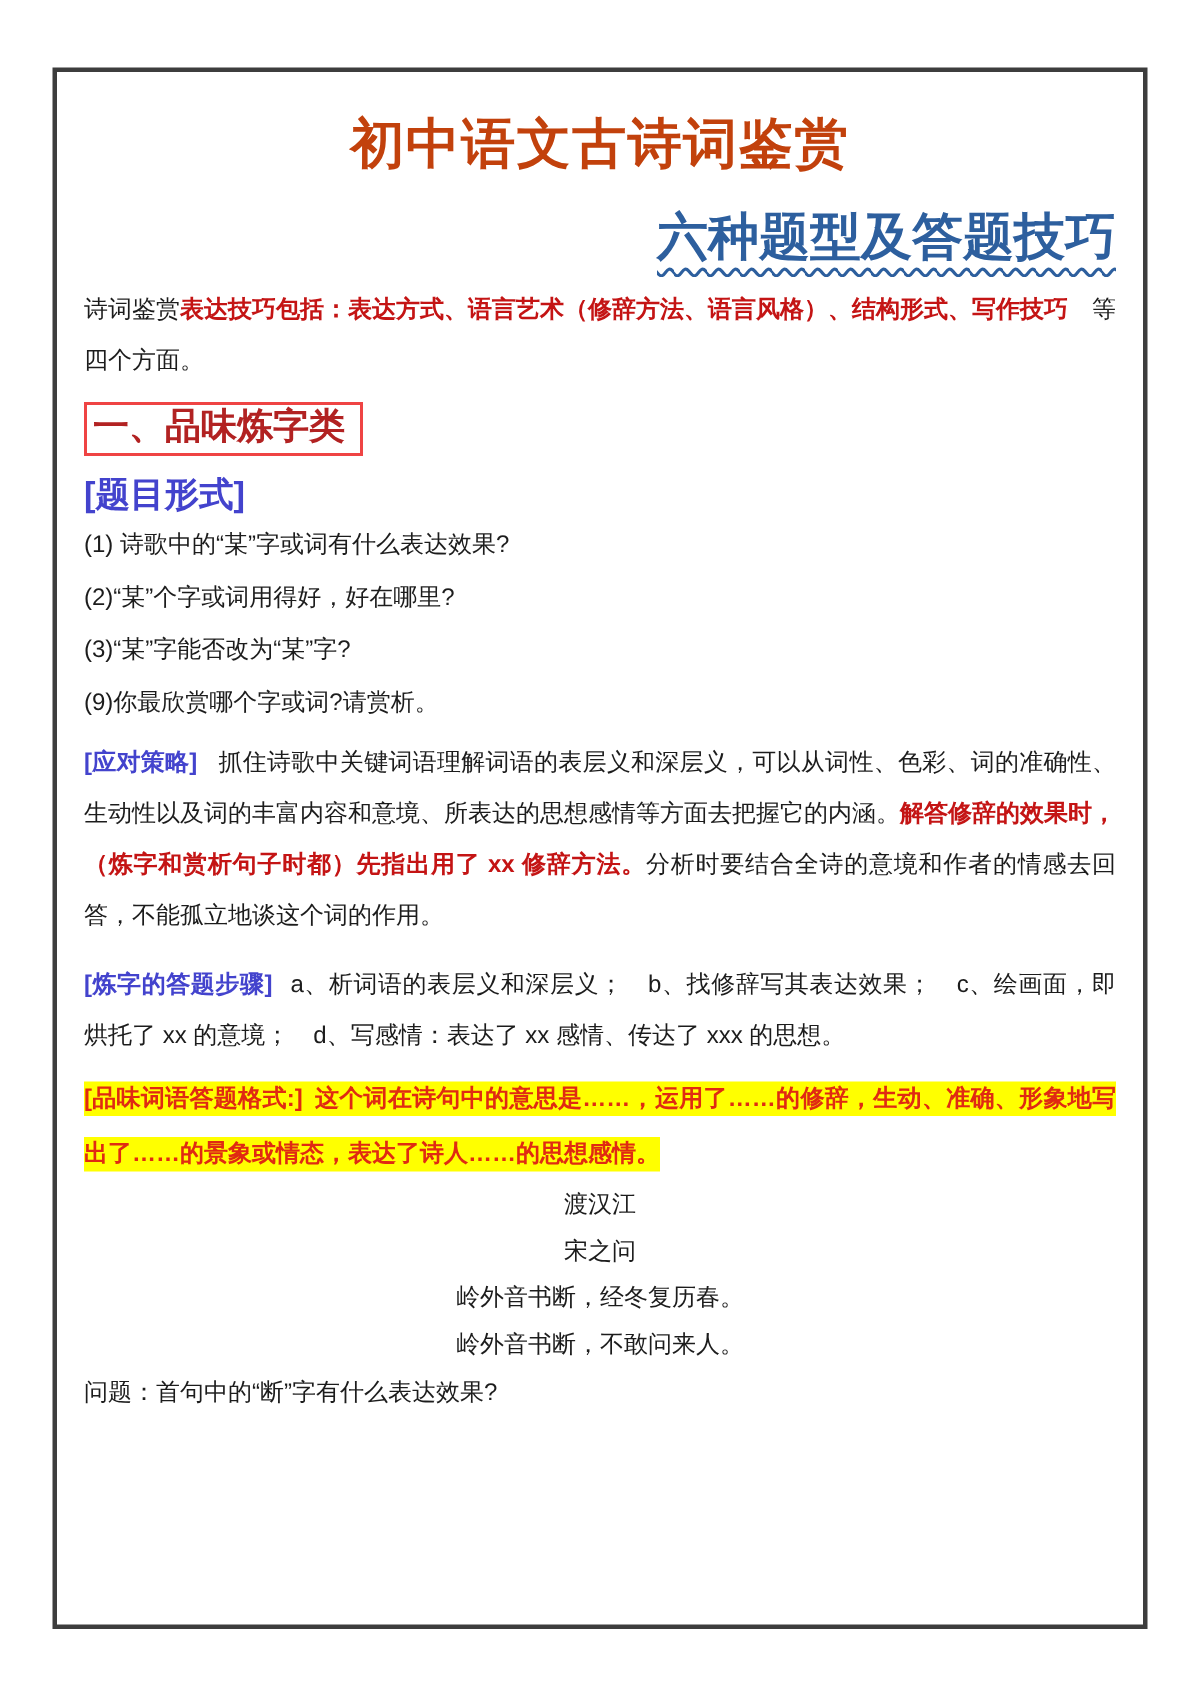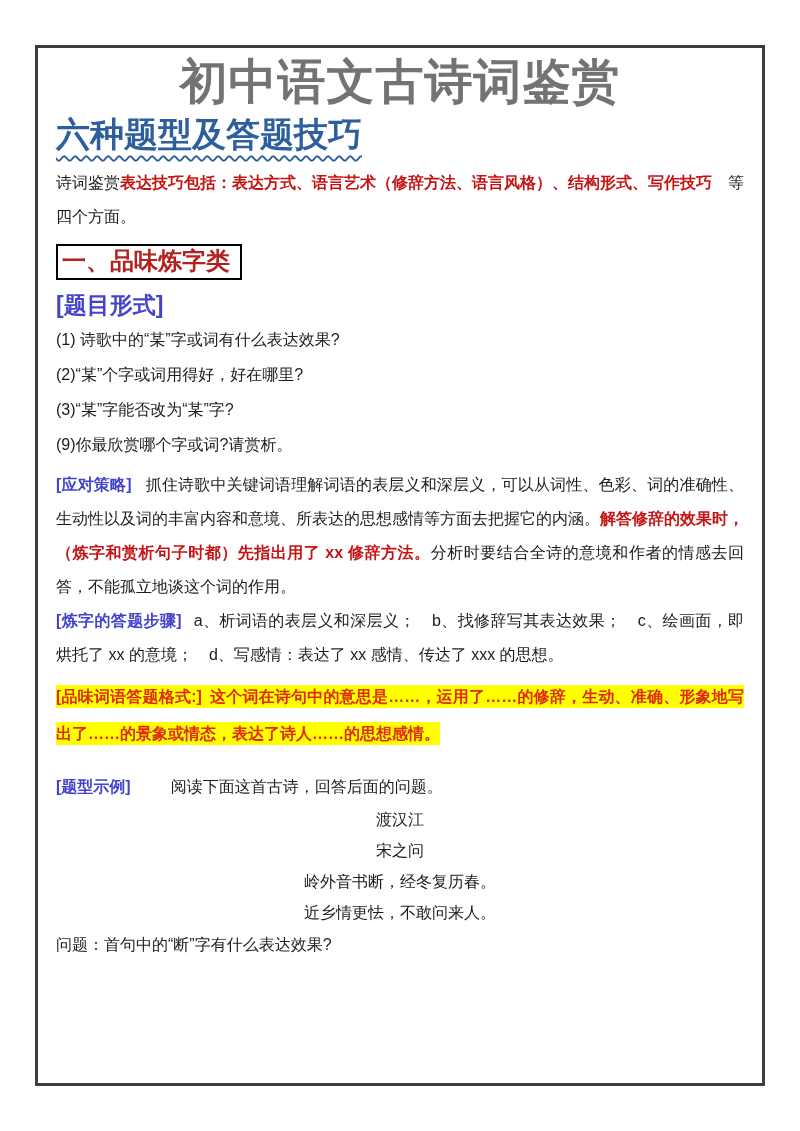--- a/index.html
+++ b/index.html
@@ -12,56 +12,56 @@
   .sheet {
     position: absolute; left: 35px; top: 45px;
     width: 730px; height: 1041px;
     box-sizing: border-box;
     border: 3px solid #3d3d3d;
     padding: 6px 18px 0 18px;
     overflow: hidden;
     background: #ffffff;
   }
   .doc-title {
-    margin: 1px; text-align: center;
-    font-size: 48px; line-height: 54px;
-    font-weight: 900; color: #737373;
+    margin: 15px; text-align: center;
+    font-size: 36px; line-height: 54px;
+    font-weight: 900; color: #c2410c;
     letter-spacing: 1px;
   }
-  .subtitle-row { text-align: left; margin-top: 5px; }
+  .subtitle-row { text-align: right; margin-top: 5px; }
   .doc-subtitle {
     display: inline-block;
     font-size: 34px; line-height: 40px; font-weight: 800;
     color: #2d5f9e;
     text-decoration: underline;
     text-decoration-style: wavy;
     text-decoration-color: #2d5f9e;
     text-decoration-thickness: 2px;
     text-underline-offset: 9px;
   }
   p {
     margin: 0; font-size: 16px; line-height: 34px;
     color: #1c1c1c; text-align: justify;
   }
   .intro { margin-top: 12px; }
   .em-red { color: #c41414; font-weight: 700; }
   .heading-row { margin-top: 10px; }
   .heading-box {
     display: inline-block;
-    border: 2px solid #000000;
+    border: 2px solid #ef4444;
     color: #b22222; font-weight: 800;
     font-size: 24px; line-height: 30px;
     padding: 0 10px 2px 4px;
   }
   .label-blue { color: #4343cd; font-weight: 800; }
   .forms-label { margin-top: 8px; font-size: 23px; }
   .q-item { margin-top: 1px; line-height: 34px; }
   .strategy { margin-top: 6px; }
   .strategy .label-blue { margin-right: 14px; }
-  .steps { margin-top: 0; }
+  .steps { margin-top: 12px; }
   .steps .label-blue { margin-right: 12px; }
   .hl-row { margin-top: 6px; line-height: 37px; }
   .hl {
     background: #ffff00;
     color: #e02a12; font-weight: 800;
     padding: 3px 0;
   }
   .hl .hl-label { margin-right: 8px; }
   .example { margin-top: 18px; }
   .example .label-blue { margin-right: 40px; }
@@ -101,26 +101,23 @@
   </p>
 
   <p class="steps">
     <span class="label-blue">[炼字的答题步骤]</span><span>a、析词语的表层义和深层义；　b、找修辞写其表达效果；　c、绘画面，即烘托了 xx 的意境；　d、写感情：表达了 xx 感情、传达了 xxx 的思想。</span>
   </p>
 
   <p class="hl-row">
     <span class="hl"><span class="hl-label">[品味词语答题格式:]</span><span>这个词在诗句中的意思是……，运用了……的修辞，生动、准确、形象地写出了……的景象或情态，表达了诗人……的思想感情。</span></span>
   </p>
 
-  <p class="example">
-    <span class="label-blue">[题型示例]</span><span>阅读下面这首古诗，回答后面的问题。</span>
-  </p>
 
   <div class="poem">
     <p>渡汉江</p>
     <p>宋之问</p>
     <p>岭外音书断，经冬复历春。</p>
-    <p>近乡情更怯，不敢问来人。</p>
+    <p>岭外音书断，不敢问来人。</p>
   </div>
 
   <p class="question">问题：首句中的“断”字有什么表达效果?</p>
 
 </div>
 
 </body></html>

